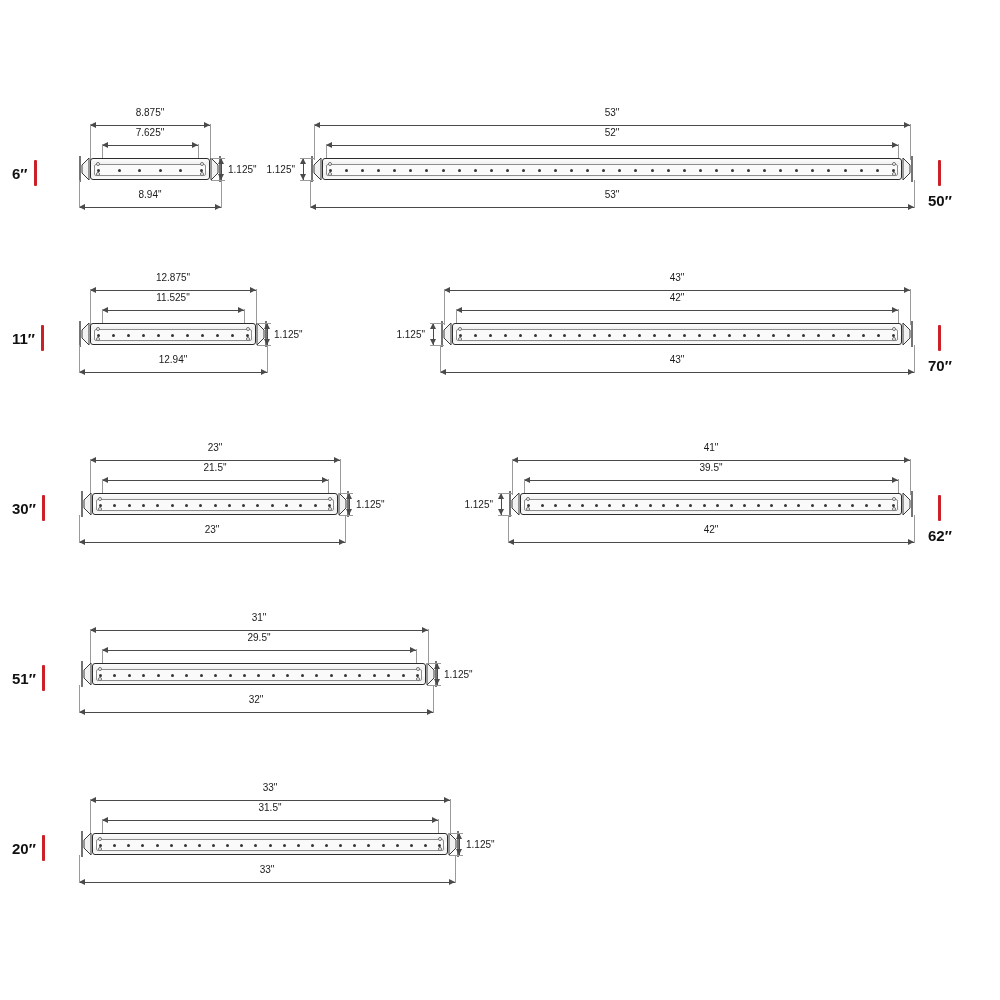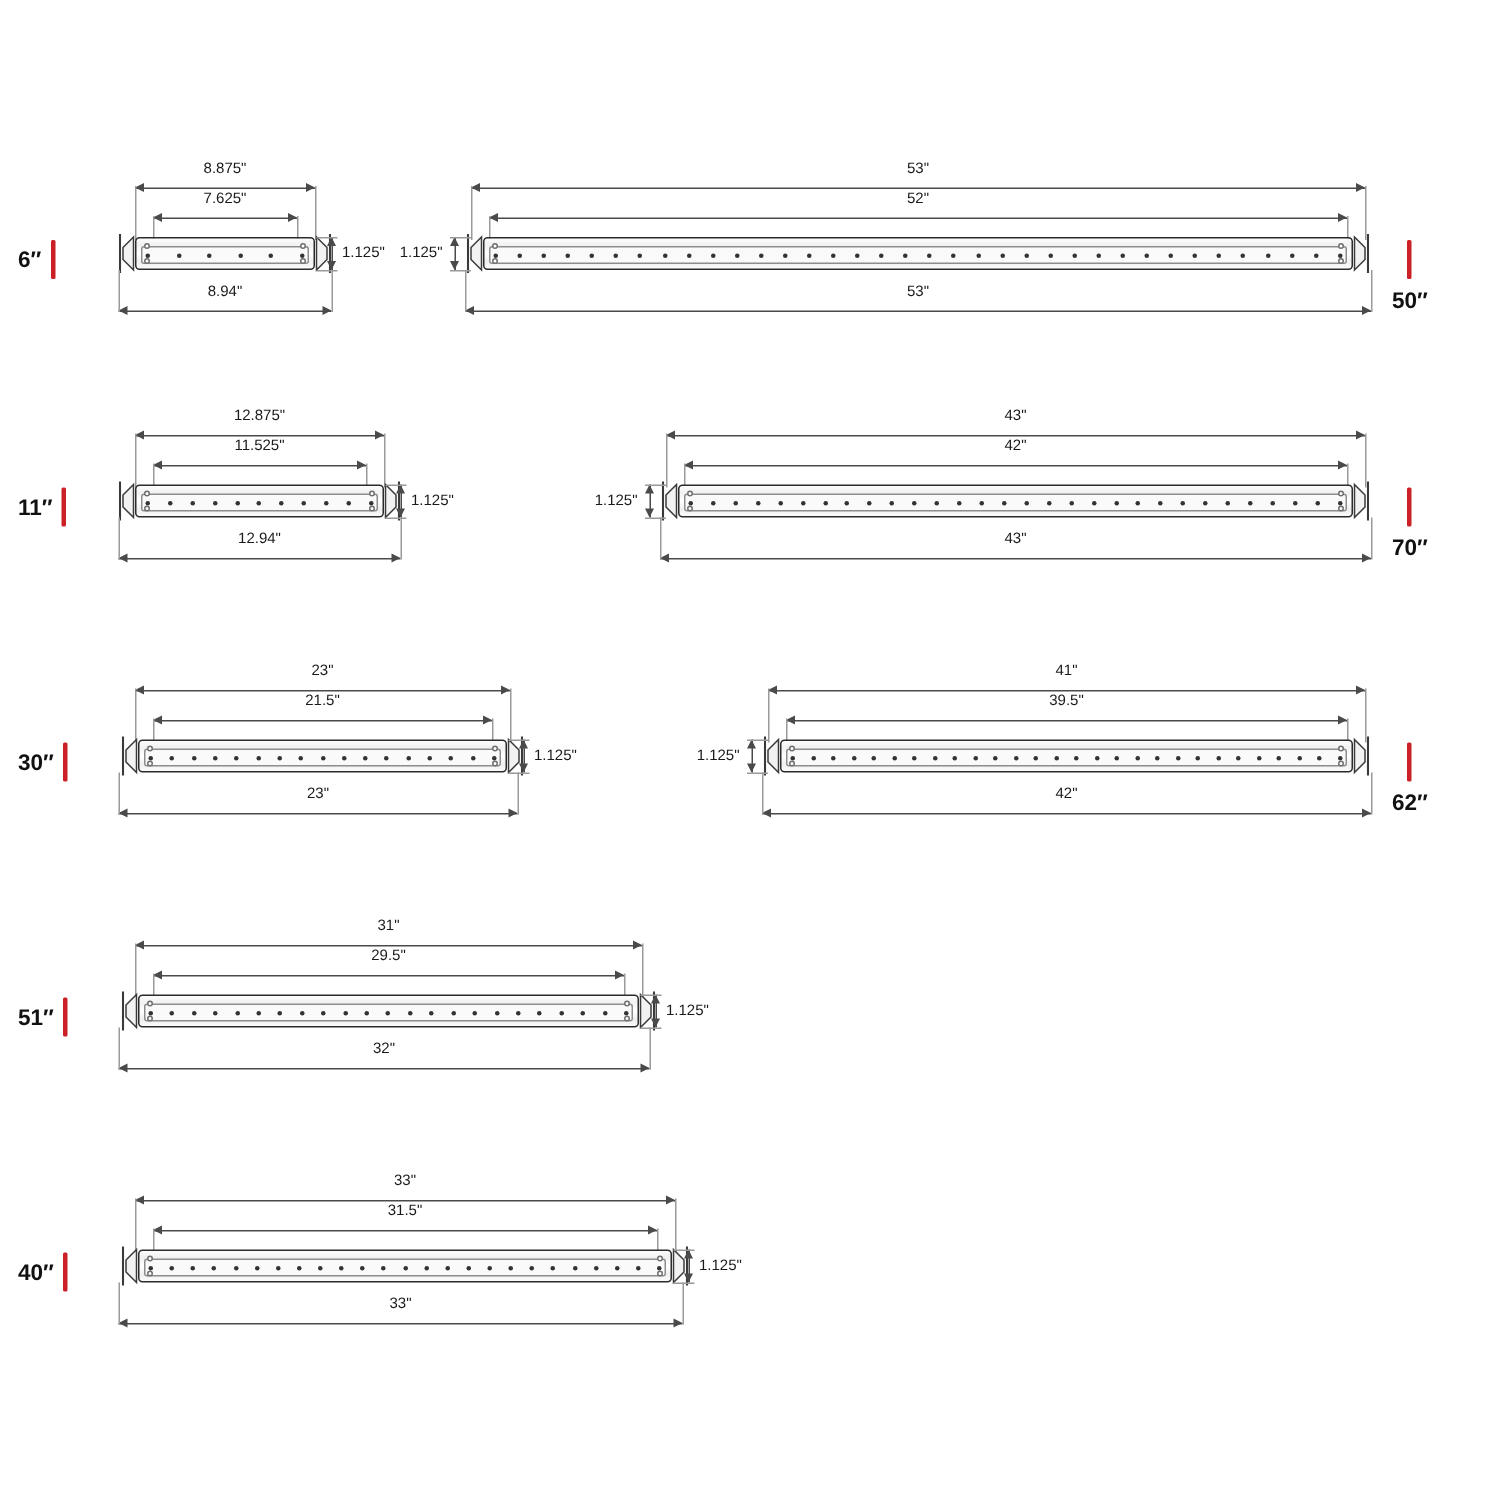--- a/index.html
+++ b/index.html
@@ -694,21 +694,21 @@
       <div class="arrow l"></div>
         <div class="arrow r"></div>
       <div class="dim-text">32"</div>
     </div>
     <div class="ext" style="left:9px;top:70px;height:28px;"></div>
     <div class="ext" style="left:363px;top:70px;height:28px;"></div>
   </div>
 
   <div class="item" style="left:70px;top:785px;width:420px;height:110px;">
     <div class="size-label" style="left:-58px;top:50px;">
-      <span>40″</span>
+      <span>20″</span>
       <span class="bar"></span>
     </div>
 
     <div class="dim" style="left:20px;top:10px;width:360px;height:10px;">
       <div class="dim-line" style="left:0;right:0;"></div>
       <div class="arrow l"></div>
         <div class="arrow r"></div>
       <div class="dim-text">33"</div>
     </div>
     <div class="dim" style="left:32px;top:30px;width:336px;height:10px;">

